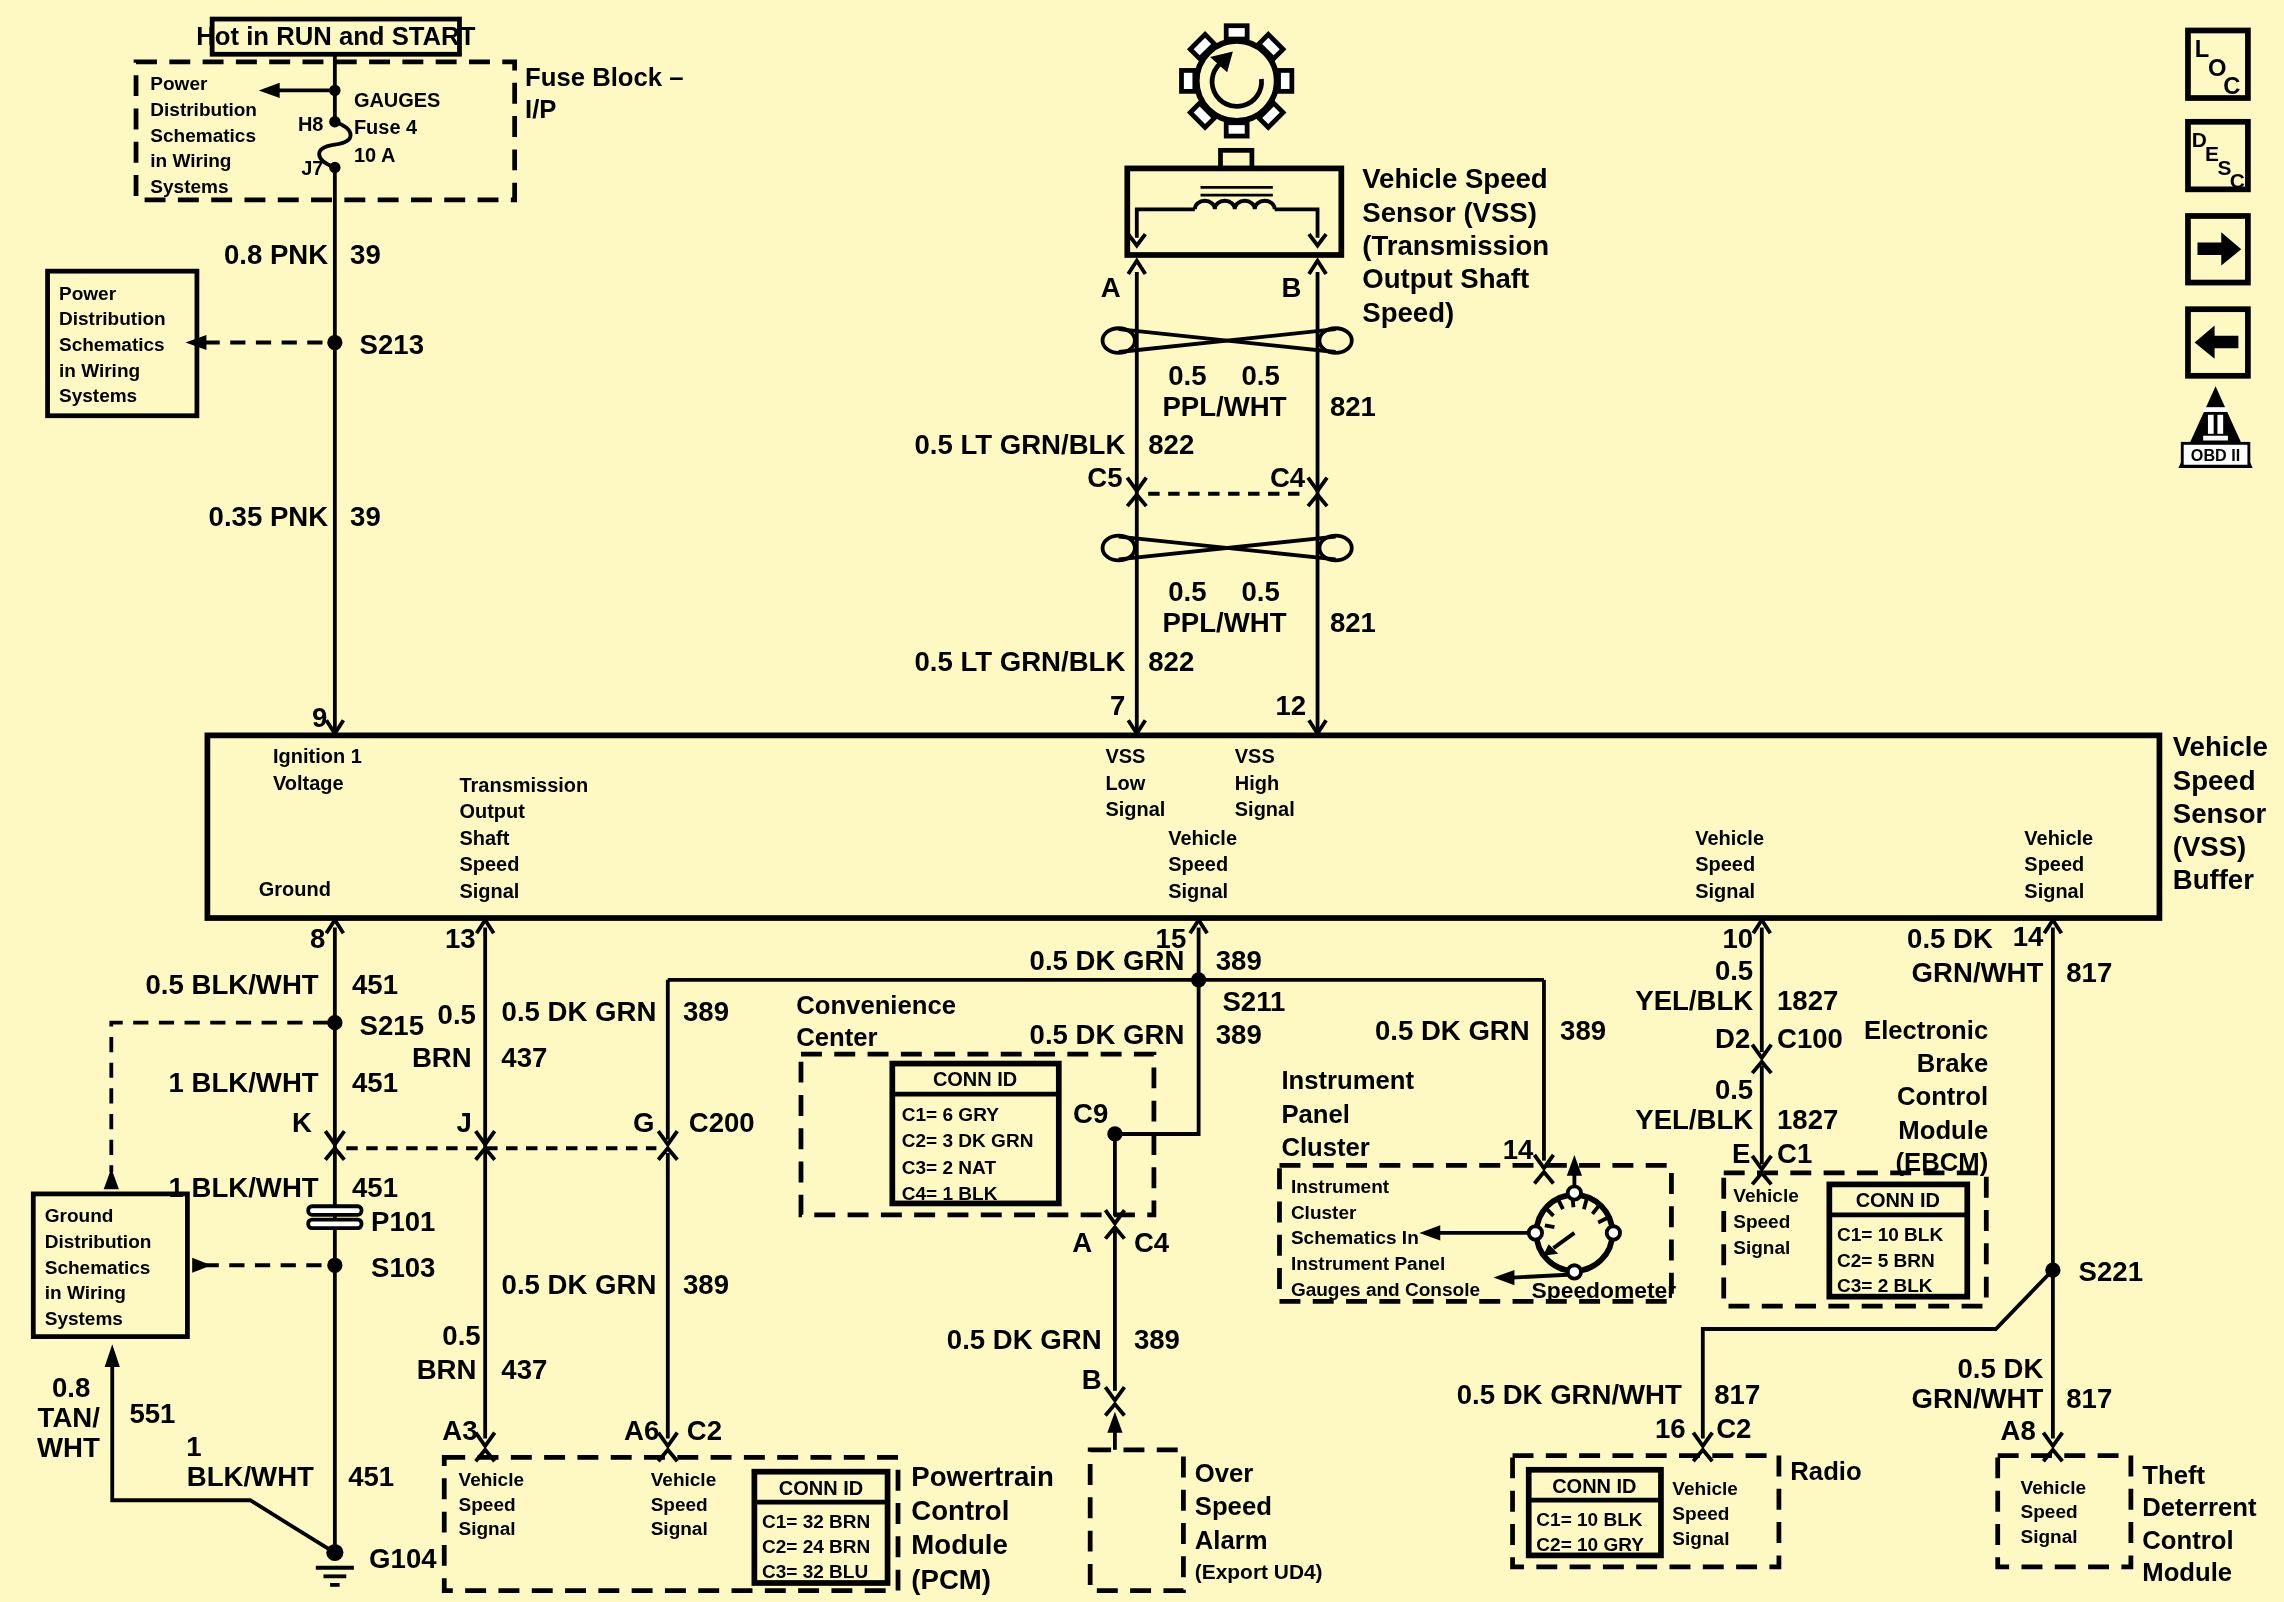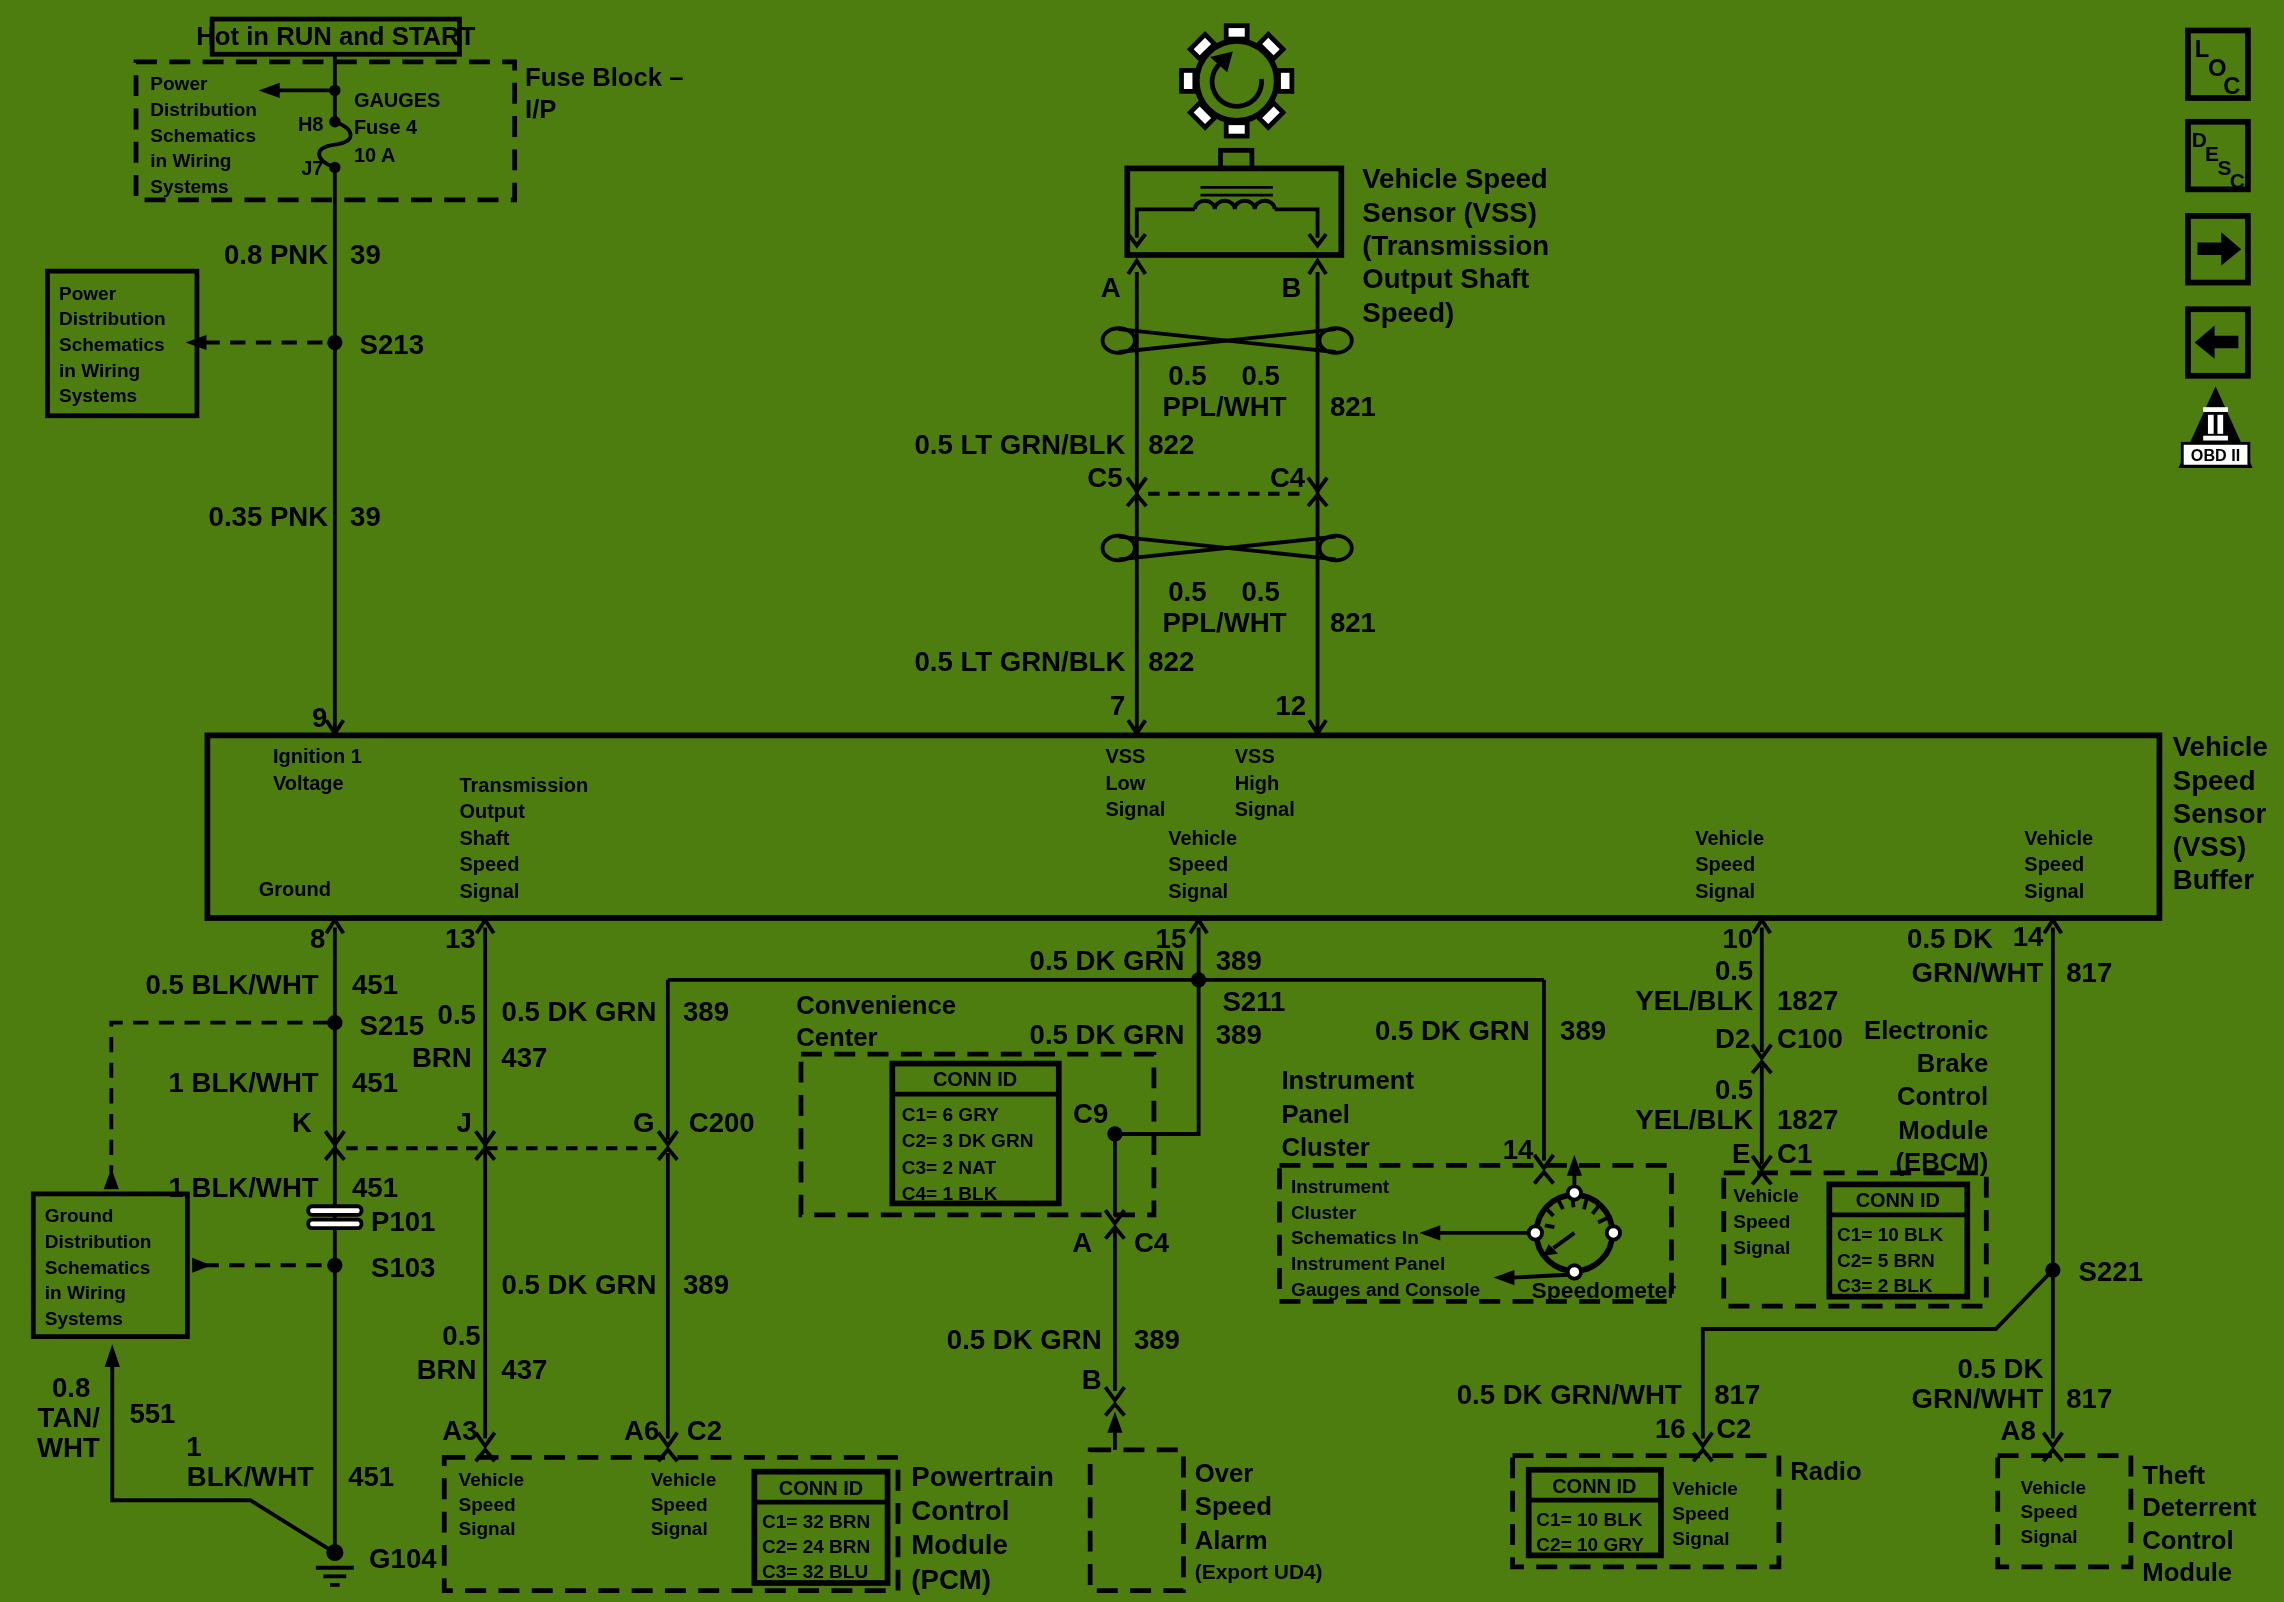--- a/index.html
+++ b/index.html
@@ -1,16 +1,16 @@
 <!DOCTYPE html>
 <html style="font-size:15px"><head>
 <meta charset="utf-8">
 <style>
   html,body{margin:0;padding:0;background:#e8e8e8;}
-  #stage{width:2285px;height:1603px;background:#4d7c0f;position:relative;margin:0 auto;}
+  #stage{width:2285px;height:1603px;background:#fef9c3;position:relative;margin:0 auto;}
   svg{display:block;}
   text{font-family:"Liberation Sans","DejaVu Sans",sans-serif;font-weight:700;fill:#000;}
   .lbl{font-size:29px;}
   .sm{font-size:20px;}
   .md{font-size:21px;}
   .ttl{font-size:27px;}
   .conn-h{font-size:21px;}
   .wire{stroke:#000;stroke-width:4;fill:none;}
   .wire6{stroke:#000;stroke-width:6;fill:none;}
   .dashline{stroke:#000;stroke-width:4;fill:none;stroke-dasharray:16 11;}

